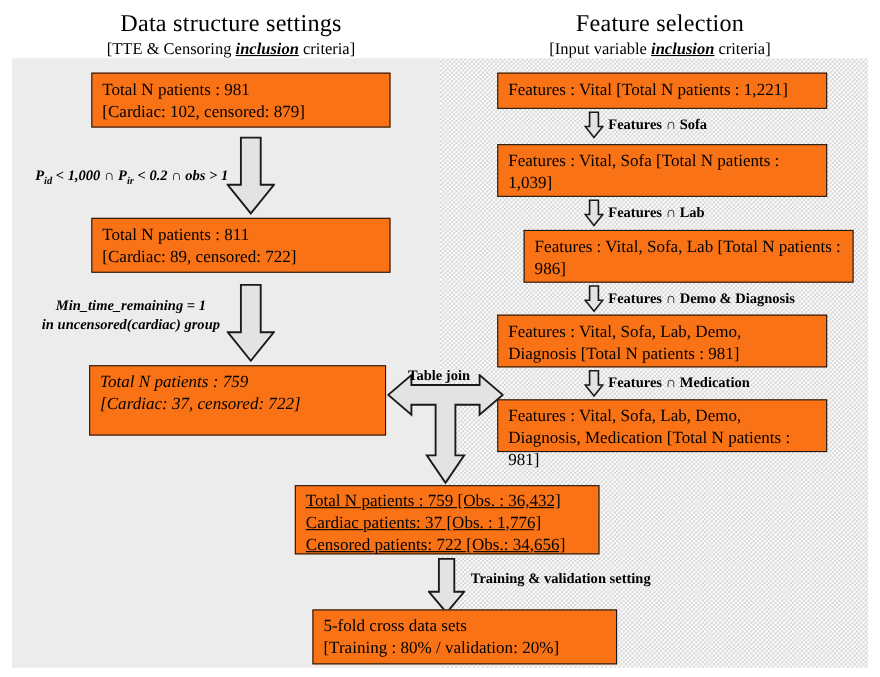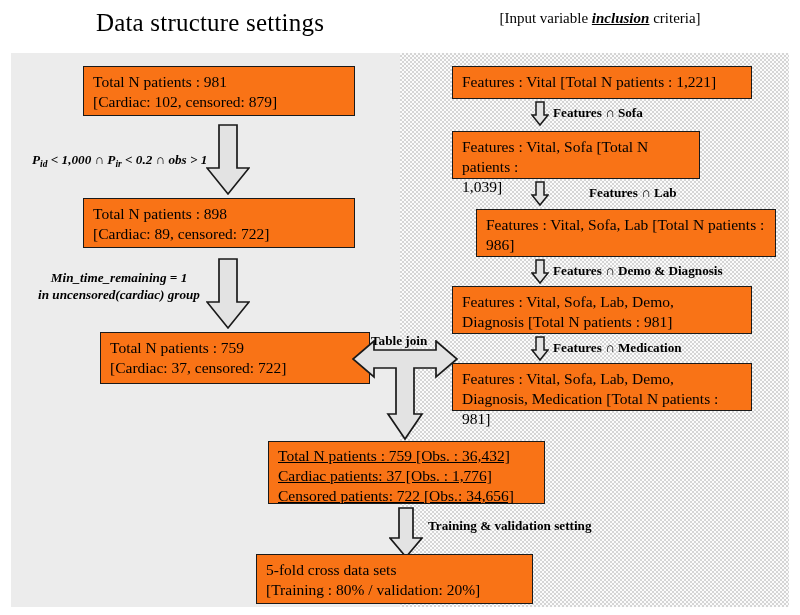--- a/index.html
+++ b/index.html
@@ -39,21 +39,21 @@
     background-position: 0 0, 2px 2px;
   }
 
   
   .col-header {
     position: absolute;
     text-align: center;
     line-height: 1.22;
   }
   .col-header .h-title {
-    font-size: 25px;
+    font-size: 22px;
     display: block;
     letter-spacing: .2px;
   }
   .col-header .h-sub {
     font-size: 15px;
     display: block;
     margin-top: 1px;
   }
   .emph {
     font-weight: bold;
@@ -101,70 +101,72 @@
   .arrow svg { display: block; }
 </style>
 </head>
 <body>
 
 <div class="panel-left"></div>
 <div class="panel-right"></div>
 
 <div class="col-header" style="left:60px; top:8px; width:300px;">
   <span class="h-title">Data structure settings</span>
+  <span class="h-sub"><span>[TTE &amp; Censoring </span><span class="emph">inclusion</span><span> criteria]</span></span>
 </div>
 
 <div class="col-header" style="left:450px; top:8px; width:300px;">
+  <span class="h-title">Feature selection</span>
   <span class="h-sub"><span>[Input variable </span><span class="emph">inclusion</span><span> criteria]</span></span>
 </div>
 
 <div class="box" style="left:83px; top:66px; width:272px; height:50px;">Total N patients : 981
 [Cardiac: 102, censored: 879]</div>
 
 <div class="cond" style="left:32px; top:152px;"><span>P</span><sub>id</sub><span> &lt; 1,000 ∩ </span><span>P</span><sub>ir</sub><span> &lt; 0.2 ∩ obs &gt; 1</span></div>
 
 <div class="arrow" style="left:206px; top:124px;">
   <svg width="44" height="72" viewBox="0 0 44 72">
     <polygon points="13,1 31,1 31,44 43,44 22,70 1,44 13,44" fill="#e3e3e3" stroke="#1a1a1a" stroke-width="1.7" stroke-linejoin="miter"></polygon>
   </svg>
 </div>
 
-<div class="box" style="left:83px; top:198px; width:272px; height:50px;">Total N patients : 898
+<div class="box" style="left:83px; top:198px; width:272px; height:50px;">Total N patients : 811
 [Cardiac: 89, censored: 722]</div>
 
 <div class="cond center" style="left:30px; top:270px; width:178px;"><span>Min_time_remaining = 1</span>
 <span>in uncensored(cardiac) group</span></div>
 
 <div class="arrow" style="left:206px; top:258px;">
   <svg width="44" height="72" viewBox="0 0 44 72">
     <polygon points="13,1 31,1 31,44 43,44 22,70 1,44 13,44" fill="#e3e3e3" stroke="#1a1a1a" stroke-width="1.7" stroke-linejoin="miter"></polygon>
   </svg>
 </div>
 
-<div class="box" style="left:100px; top:332px; width:270px; height:52px;">Total N patients : 759
+<div class="box" style="left:81px; top:332px; width:270px; height:64px;font-style:italic;">Total N patients : 759
 [Cardiac: 37, censored: 722]</div>
 
 <div class="box" style="left:452px; top:66px; width:300px; height:33px;">Features : Vital [Total N patients : 1,221]</div>
 
 <div class="arrow" style="left:531px; top:101px;">
   <svg width="18" height="26" viewBox="0 0 18 26">
     <polygon points="5,1 13,1 13,14 17,14 9,24 1,14 5,14" fill="#e3e3e3" stroke="#1a1a1a" stroke-width="1.5" stroke-linejoin="miter"></polygon>
   </svg>
 </div>
 <div class="lbl" style="left:553px; top:105px;">Features ∩ Sofa</div>
 
-<div class="box" style="left:452px; top:131px; width:248px; height:48px;">Features : Vital, Sofa [Total N patients :
+<div class="box" style="left:452px; top:131px; width:300px; height:48px;">Features : Vital, Sofa [Total N patients :
 1,039]</div>
 
 <div class="arrow" style="left:531px; top:181px;">
   <svg width="18" height="26" viewBox="0 0 18 26">
     <polygon points="5,1 13,1 13,14 17,14 9,24 1,14 5,14" fill="#e3e3e3" stroke="#1a1a1a" stroke-width="1.5" stroke-linejoin="miter"></polygon>
   </svg>
 </div>
-<div class="lbl" style="left:553px; top:185px;margin-left:36px;">Features ∩ Lab</div>
+<div class="lbl" style="left:553px; top:185px;">Features ∩ Lab</div>
 
 <div class="box" style="left:452px; top:209px; width:300px; height:48px;margin-left:24px;">Features : Vital, Sofa, Lab [Total N patients :
 986]</div>
 
 <div class="arrow" style="left:531px; top:259px;">
   <svg width="18" height="26" viewBox="0 0 18 26">
     <polygon points="5,1 13,1 13,14 17,14 9,24 1,14 5,14" fill="#e3e3e3" stroke="#1a1a1a" stroke-width="1.5" stroke-linejoin="miter"></polygon>
   </svg>
 </div>
 <div class="lbl" style="left:553px; top:263px;">Features ∩ Demo &amp; Diagnosis</div>
@@ -193,14 +195,14 @@
 Cardiac patients: 37 [Obs. : 1,776]
 Censored patients: 722 [Obs.: 34,656]</div>
 
 <div class="arrow" style="left:389px; top:507px;">
   <svg width="34" height="52" viewBox="0 0 34 52">
     <polygon points="10,1 24,1 24,31 33,31 17,50 1,31 10,31" fill="#e3e3e3" stroke="#1a1a1a" stroke-width="1.7" stroke-linejoin="miter"></polygon>
   </svg>
 </div>
 <div class="lbl" style="left:428px; top:518px;">Training &amp; validation setting</div>
 
-<div class="box" style="left:256px; top:554px; width:277px; height:50px;">5-fold cross data sets
+<div class="box" style="left:284px; top:554px; width:277px; height:50px;">5-fold cross data sets
 [Training : 80% / validation: 20%]</div>
 
 </body></html>

